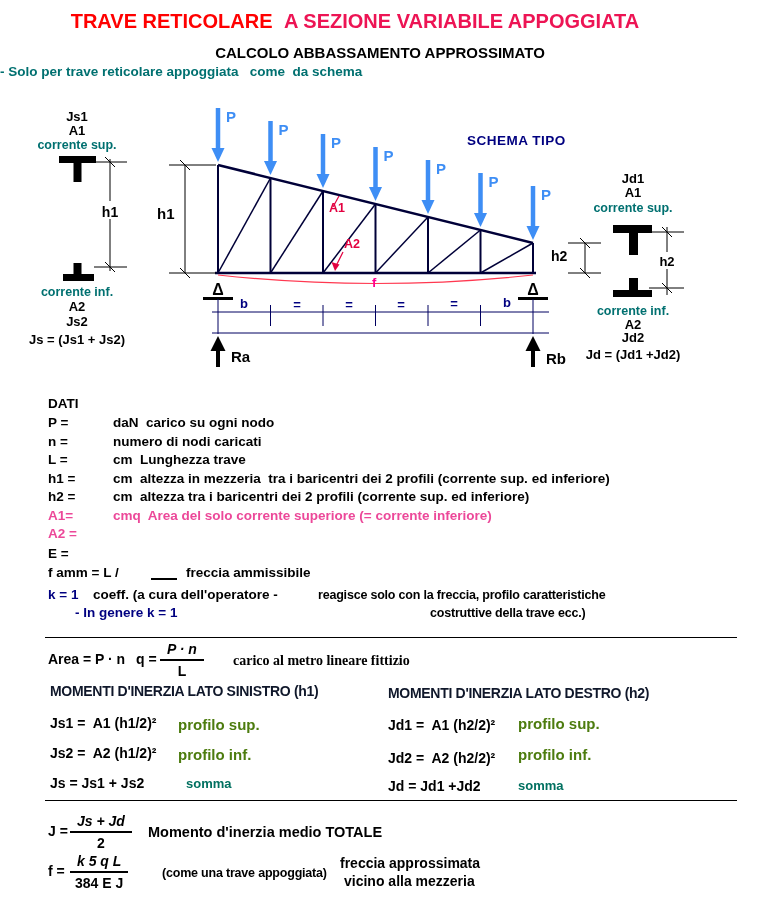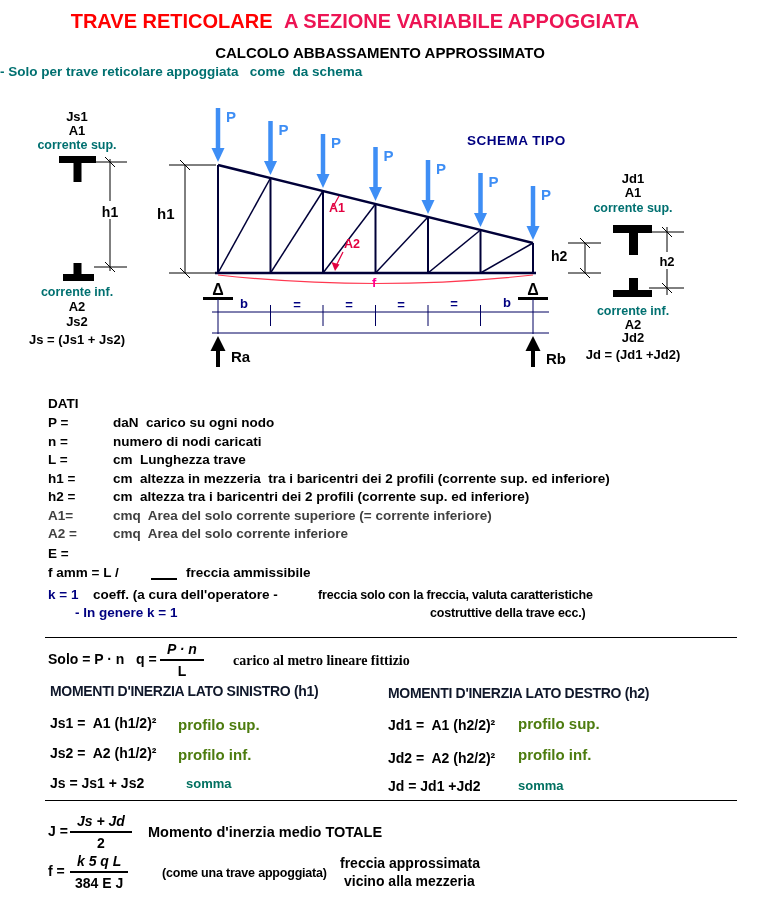--- a/index.html
+++ b/index.html
@@ -10,21 +10,21 @@
   
   #title-line{top:10px;left:0;width:710px;text-align:center;font-weight:bold;font-size:20px;letter-spacing:0;}
   #title-main{color:#ff0000;}
   #title-accent{color:#ed1454;margin-left:6px;}
   #subtitle{top:44px;left:0;width:760px;text-align:center;font-weight:bold;font-size:15px;color:#000;}
   #note{top:64px;left:0;width:780px;text-align:left;font-weight:bold;font-size:13.5px;color:#007070;white-space:pre;}
   
   .drow{position:absolute;left:0;width:780px;height:18px;font-size:13.5px;font-weight:bold;color:#000;}
   .dlab{position:absolute;left:48px;white-space:pre;}
   .ddesc{position:absolute;left:113px;white-space:pre;}
-  .navy, .navy .dlab, .navy .ddesc{color:#404040;}
+  .navy, .navy .dlab, .navy .ddesc{color:#ec4899;}
   .small-b{font-size:12.5px;font-weight:bold;letter-spacing:-0.2px;}
   .blank-line{display:inline-block;width:26px;height:13px;border-bottom:2px solid #000;}
   .hr{position:absolute;left:45px;width:692px;height:0;border-top:1.5px solid #000;}
   
   .f14{font-size:14px;font-weight:bold;color:#000;white-space:pre;}
   .frac{position:absolute;text-align:center;font-weight:bold;font-size:14px;color:#000;}
   .frac .num{display:block;padding:0 7px 2px 7px;border-bottom:2px solid #000;white-space:pre;font-style:italic;}
   .frac .den{display:block;padding-top:2px;white-space:pre;}
   .serif-note{font-family:"Liberation Serif", serif;font-weight:bold;font-size:14px;color:#000;white-space:pre;}
   .mheader{font-size:14px;font-weight:bold;letter-spacing:-0.3px;color:#0f172a;white-space:pre;}
@@ -234,43 +234,42 @@
   <div class="drow" style="top:489px">
     <span class="dlab">h2 =</span>
     <span class="ddesc">cm  altezza tra i baricentri dei 2 profili (corrente sup. ed inferiore)</span>
   </div>
   <div class="drow navy" style="top:508px">
     <span class="dlab">A1=</span>
     <span class="ddesc">cmq  Area del solo corrente superiore (= corrente inferiore)</span>
   </div>
   <div class="drow navy" style="top:526px">
     <span class="dlab">A2 =</span>
-    <span class="ddesc">cmq  Area del solo corrente inferiore</span>
   </div>
   <div class="drow" style="top:546px">
     <span class="dlab">E =</span>
   </div>
   <div class="drow" style="top:565px">
     <span class="dlab">f amm = L /</span>
     <span class="abs blank-line" style="left:151px;top:0"></span>
     <span class="ddesc" style="left:186px">freccia ammissibile</span>
   </div>
   <div class="drow" style="top:587px">
     <span class="dlab" style="color:#000080">k = 1</span>
     <span class="abs b" style="left:93px;white-space:pre">coeff. (a cura dell'operatore -</span>
-    <span class="abs small-b" style="left:318px;top:1px">freccia solo con la freccia, valuta caratteristiche</span>
+    <span class="abs small-b" style="left:318px;top:1px">reagisce solo con la freccia, profilo caratteristiche</span>
   </div>
   <div class="drow" style="top:605px">
     <span class="abs b" style="left:75px;color:#000080;white-space:pre">- In genere k = 1</span>
     <span class="abs small-b" style="left:430px;top:1px">costruttive della trave ecc.)</span>
   </div>
 
   <div class="hr" style="top:637px"></div>
 
-  <div class="abs f14" style="left:48px;top:651px">Solo = P · n</div>
+  <div class="abs f14" style="left:48px;top:651px">Area = P · n</div>
   <div class="abs f14" style="left:136px;top:651px">q =</div>
   <div class="frac" style="left:160px;top:641px">
     <span class="num">P · n</span>
     <span class="den">L</span>
   </div>
   <div class="abs serif-note" style="left:233px;top:653px">carico al metro lineare fittizio</div>
 
   <div class="abs mheader" style="left:50px;top:683px">MOMENTI D'INERZIA LATO SINISTRO (h1)</div>
   <div class="abs mheader" style="left:388px;top:685px">MOMENTI D'INERZIA LATO DESTRO (h2)</div>
 

